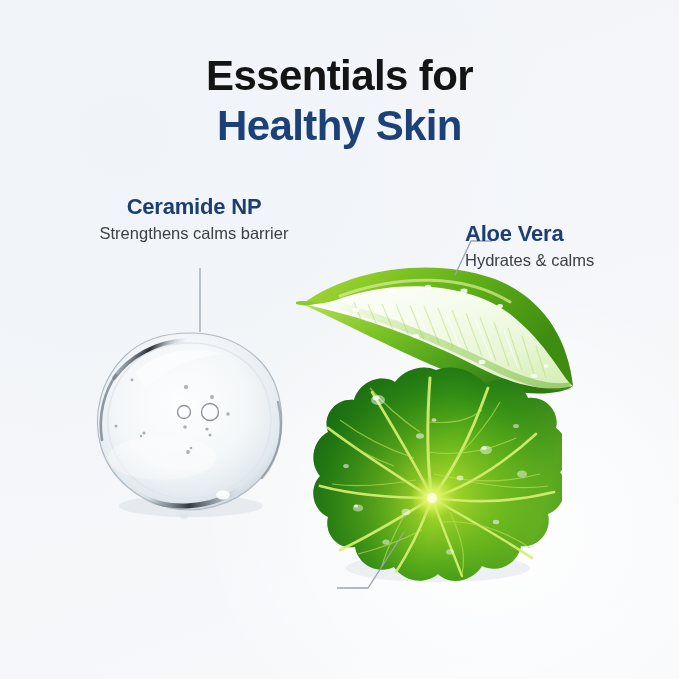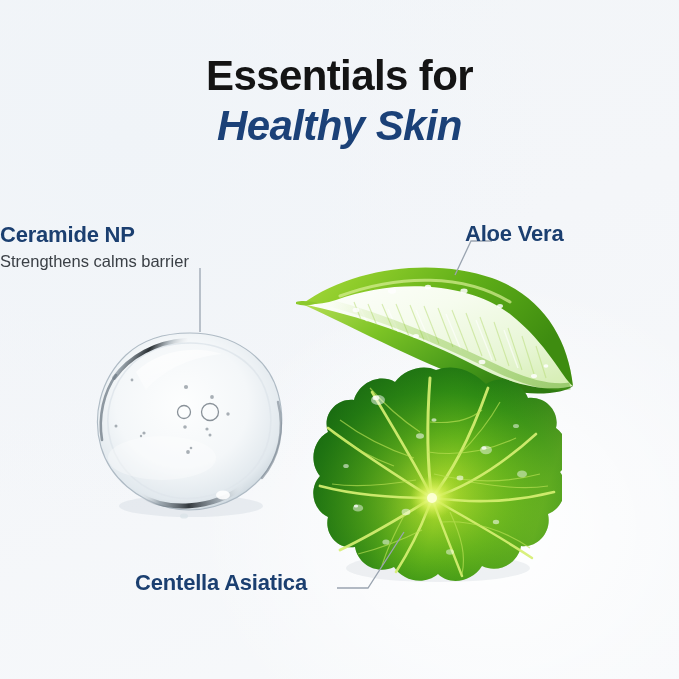--- a/index.html
+++ b/index.html
@@ -35,21 +35,20 @@
     color: #141414;
     letter-spacing: -0.6px;
   }
   .title-line-2 {
     display: block;
     font-size: 42px;
     font-weight: bold;
     color: #1b4178;
     letter-spacing: -0.6px;
     margin-top: 3px;
-    font-style: italic;
   }
 
   
   .label-name {
     font-size: 22px;
     font-weight: bold;
     color: #1b3f70;
     white-space: nowrap;
     letter-spacing: -0.2px;
   }
@@ -57,23 +56,23 @@
     font-size: 16.5px;
     font-weight: normal;
     color: #3b4046;
     white-space: nowrap;
     margin-top: 4px;
   }
 
   .lbl-ceramide {
     position: absolute;
     left: 0;
-    top: 222px;
+    top: 194px;
     width: 388px;
-    text-align: left;
+    text-align: center;
   }
   .lbl-aloe {
     position: absolute;
     left: 465px;
     top: 221px;
     text-align: left;
   }
   .lbl-centella {
     position: absolute;
     left: 0;
@@ -436,19 +435,19 @@
     <path d="M337 588 L368 588 L404 532" fill="none" stroke="#9aa4b0" stroke-width="1.3"></path>
   </svg>
 
   <div class="lbl-ceramide">
     <div class="label-name">Ceramide NP</div>
     <div class="label-desc">Strengthens calms barrier</div>
   </div>
 
   <div class="lbl-aloe">
     <div class="label-name">Aloe Vera</div>
+    <div class="label-desc">Hydrates &amp; calms</div>
   </div>
 
   <div class="lbl-centella">
-    <div class="label-name">Centella Asiatica</div>
   </div>
 
 </div>
 
 </body></html>

